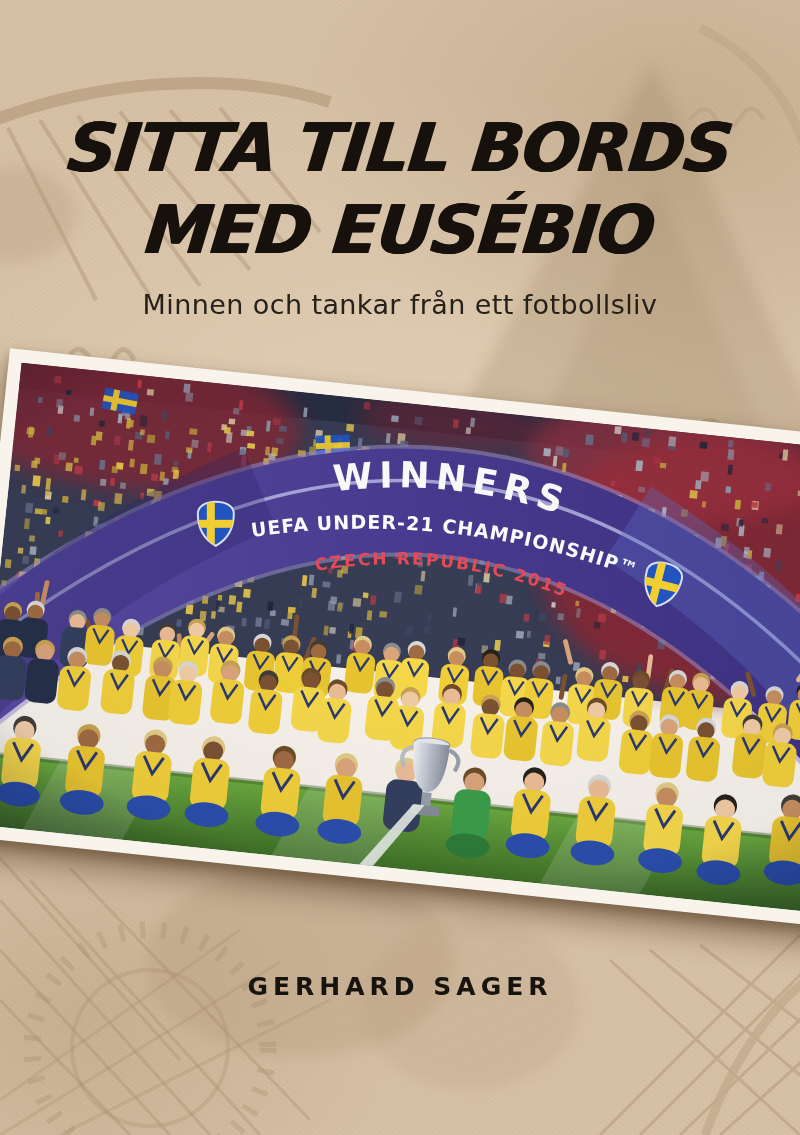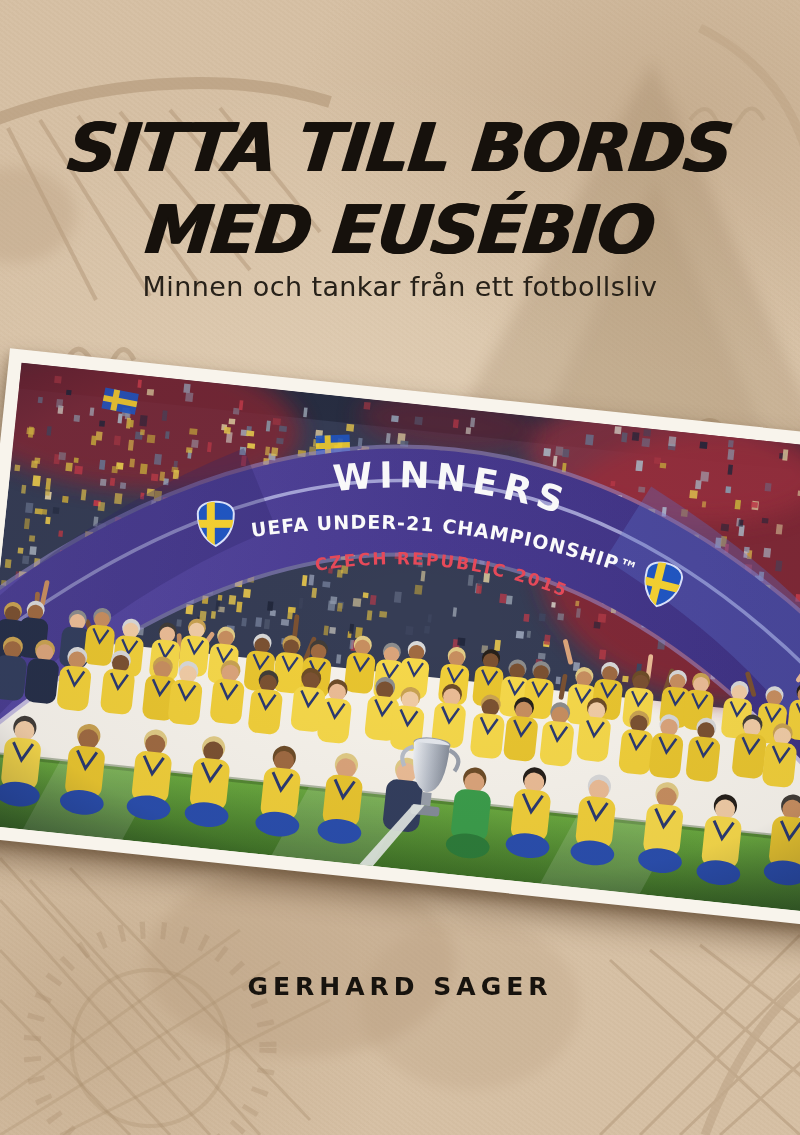--- a/index.html
+++ b/index.html
@@ -13,21 +13,21 @@
       radial-gradient(ellipse 760px 560px at 48% 42%, rgba(255,245,226,.28), transparent 72%),
       repeating-linear-gradient(37deg, rgba(255,255,255,.018) 0 2px, rgba(118,88,58,.022) 2px 4px);
   }
   .bg-doodles{position:absolute;left:0;top:0;width:800px;height:1135px;}
   .title-block{position:absolute;top:108px;left:0;width:100%;text-align:center;color:#16110c;}
   .title-line{
     font-size:67px;font-weight:bold;font-style:italic;letter-spacing:-1px;
     line-height:1.22;transform:skewX(-6deg);
     text-shadow:1px 0 0 #16110c, -1px 0 0 #16110c;
   }
-  .subtitle{margin-top:0;font-size:27px;font-weight:400;letter-spacing:.4px;color:#272119;font-style:normal;}
+  .subtitle{margin-top:18px;font-size:27px;font-weight:400;letter-spacing:.4px;color:#272119;font-style:normal;}
   .photo-frame{
     position:absolute;left:-18px;top:393px;width:880px;height:490px;
     box-sizing:border-box;padding:13px;background:#f8f4ec;
     transform:rotate(6deg);
     box-shadow:0 18px 30px rgba(66,42,18,.48), 0 6px 12px rgba(66,42,18,.32);
   }
   .photo-frame svg{display:block;width:854px;height:464px;}
   .author{
     position:absolute;top:972px;left:0;width:100%;text-align:center;
     font-size:25px;font-weight:bold;letter-spacing:5px;color:#17130e;

